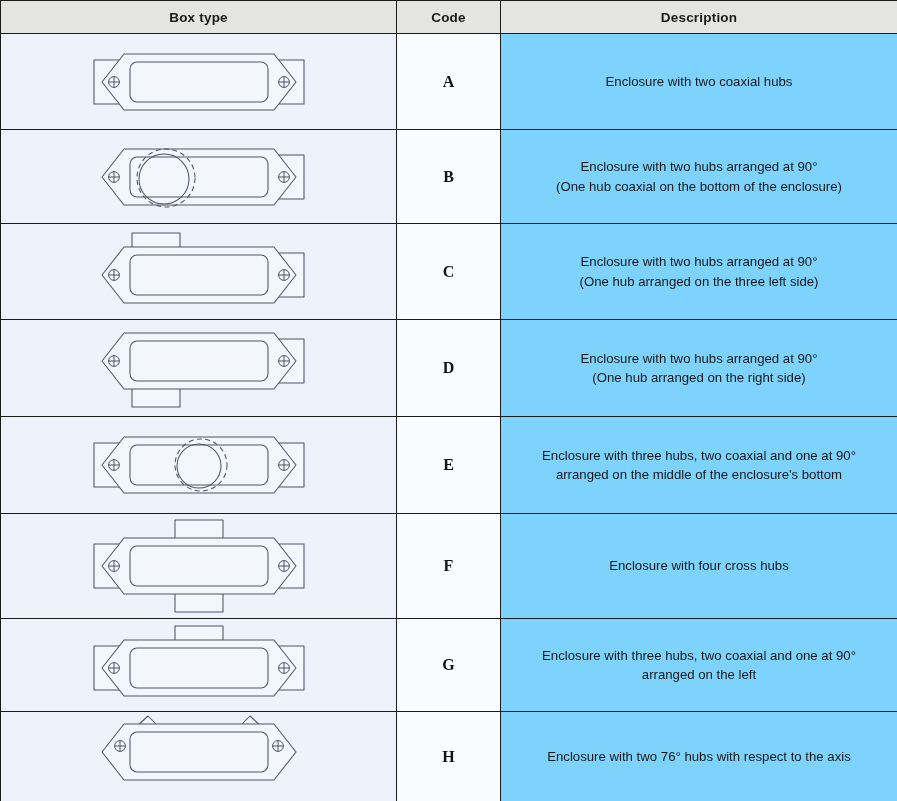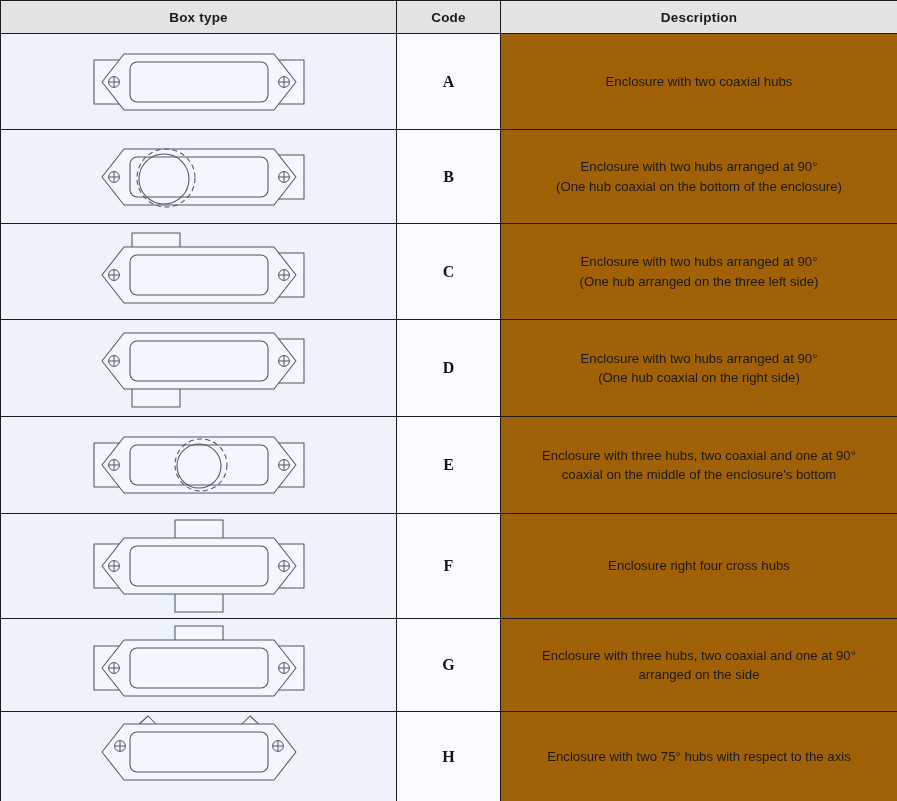--- a/index.html
+++ b/index.html
@@ -48,21 +48,21 @@
   td.code-cell{
     background:#fafbfe;
     text-align:center;
     vertical-align:middle;
     font-family:"Liberation Serif", serif;
     font-weight:bold;
     font-size:16px;
     color:#12121a;
   }
   td.desc-cell{
-    background:#a16207;
+    background:#7dd3fc;
     text-align:center;
     vertical-align:middle;
     font-size:13.2px;
     line-height:1.45;
     color:#18181c;
     padding:4px 12px;
   }
   .desc-line{display:block;white-space:nowrap;}
 
   .fig{display:block;margin:0 auto;}
@@ -159,21 +159,21 @@
           <rect class="ln" x="50" y="16" width="138" height="40" rx="7"></rect>
           <circle class="scr" cx="34" cy="36" r="5.4"></circle>
           <path class="scr" d="M28.6 36h10.8M34 30.6v10.8"></path>
           <circle class="scr" cx="204" cy="36" r="5.4"></circle>
           <path class="scr" d="M198.6 36h10.8M204 30.6v10.8"></path>
         </svg>
       </td>
       <td class="code-cell">D</td>
       <td class="desc-cell">
         <span class="desc-line">Enclosure with two hubs arranged at 90°</span>
-        <span class="desc-line">(One hub coaxial on the right side)</span>
+        <span class="desc-line">(One hub arranged on the right side)</span>
       </td>
     </tr>
 
     <tr style="height:97px">
       <td class="box-cell">
         <svg class="fig" width="238" height="80" viewBox="0 0 238 80">
           <path class="ln-fill" d="M14 18 H48 V62 H14 Z"></path>
           <path class="ln-fill" d="M190 18 H224 V62 H190 Z"></path>
           <path class="ln-fill" d="M44 12 H194 L216 40 L194 68 H44 L22 40 Z"></path>
           <rect class="ln" x="50" y="20" width="138" height="40" rx="7"></rect>
@@ -181,80 +181,80 @@
           <circle class="dashed" cx="121" cy="40" r="26"></circle>
           <circle class="scr" cx="34" cy="40" r="5.4"></circle>
           <path class="scr" d="M28.6 40h10.8M34 34.6v10.8"></path>
           <circle class="scr" cx="204" cy="40" r="5.4"></circle>
           <path class="scr" d="M198.6 40h10.8M204 34.6v10.8"></path>
         </svg>
       </td>
       <td class="code-cell">E</td>
       <td class="desc-cell">
         <span class="desc-line">Enclosure with three hubs, two coaxial and one at 90°</span>
-        <span class="desc-line">coaxial on the middle of the enclosure's bottom</span>
+        <span class="desc-line">arranged on the middle of the enclosure's bottom</span>
       </td>
     </tr>
 
     <tr style="height:105px">
       <td class="box-cell">
         <svg class="fig" width="238" height="100" viewBox="0 0 238 100">
           <path class="ln-fill" d="M14 28 H48 V72 H14 Z"></path>
           <path class="ln-fill" d="M190 28 H224 V72 H190 Z"></path>
           <path class="ln-fill" d="M95 4 H143 V28 H95 Z"></path>
           <path class="ln-fill" d="M95 72 H143 V96 H95 Z"></path>
           <path class="ln-fill" d="M44 22 H194 L216 50 L194 78 H44 L22 50 Z"></path>
           <rect class="ln" x="50" y="30" width="138" height="40" rx="7"></rect>
           <circle class="scr" cx="34" cy="50" r="5.4"></circle>
           <path class="scr" d="M28.6 50h10.8M34 44.6v10.8"></path>
           <circle class="scr" cx="204" cy="50" r="5.4"></circle>
           <path class="scr" d="M198.6 50h10.8M204 44.6v10.8"></path>
         </svg>
       </td>
       <td class="code-cell">F</td>
       <td class="desc-cell">
-        <span class="desc-line">Enclosure right four cross hubs</span>
+        <span class="desc-line">Enclosure with four cross hubs</span>
       </td>
     </tr>
 
     <tr style="height:93px">
       <td class="box-cell">
         <svg class="fig" width="238" height="86" viewBox="0 0 238 86">
           <path class="ln-fill" d="M14 24 H48 V68 H14 Z"></path>
           <path class="ln-fill" d="M190 24 H224 V68 H190 Z"></path>
           <path class="ln-fill" d="M95 4 H143 V26 H95 Z"></path>
           <path class="ln-fill" d="M44 18 H194 L216 46 L194 74 H44 L22 46 Z"></path>
           <rect class="ln" x="50" y="26" width="138" height="40" rx="7"></rect>
           <circle class="scr" cx="34" cy="46" r="5.4"></circle>
           <path class="scr" d="M28.6 46h10.8M34 40.6v10.8"></path>
           <circle class="scr" cx="204" cy="46" r="5.4"></circle>
           <path class="scr" d="M198.6 46h10.8M204 40.6v10.8"></path>
         </svg>
       </td>
       <td class="code-cell">G</td>
       <td class="desc-cell">
         <span class="desc-line">Enclosure with three hubs, two coaxial and one at 90°</span>
-        <span class="desc-line">arranged on the side</span>
+        <span class="desc-line">arranged on the left</span>
       </td>
     </tr>
 
     <tr style="height:91px">
       <td class="box-cell">
         <svg class="fig" width="238" height="86" viewBox="0 0 238 86">
           <path class="ln-fill" d="M44 24 L68 2 L98 32 L74 54 Z"></path>
           <path class="ln-fill" d="M194 24 L170 2 L140 32 L164 54 Z"></path>
           <path class="ln-fill" d="M44 10 H194 L216 38 L194 66 H44 L22 38 Z"></path>
           <rect class="ln" x="50" y="18" width="138" height="40" rx="7"></rect>
           <circle class="scr" cx="40" cy="32" r="5.4"></circle>
           <path class="scr" d="M34.6 32h10.8M40 26.6v10.8"></path>
           <circle class="scr" cx="198" cy="32" r="5.4"></circle>
           <path class="scr" d="M192.6 32h10.8M198 26.6v10.8"></path>
         </svg>
       </td>
       <td class="code-cell">H</td>
       <td class="desc-cell">
-        <span class="desc-line">Enclosure with two 75° hubs with respect to the axis</span>
+        <span class="desc-line">Enclosure with two 76° hubs with respect to the axis</span>
       </td>
     </tr>
 
   </tbody>
 </table>
 </div>
 
 </body></html>

